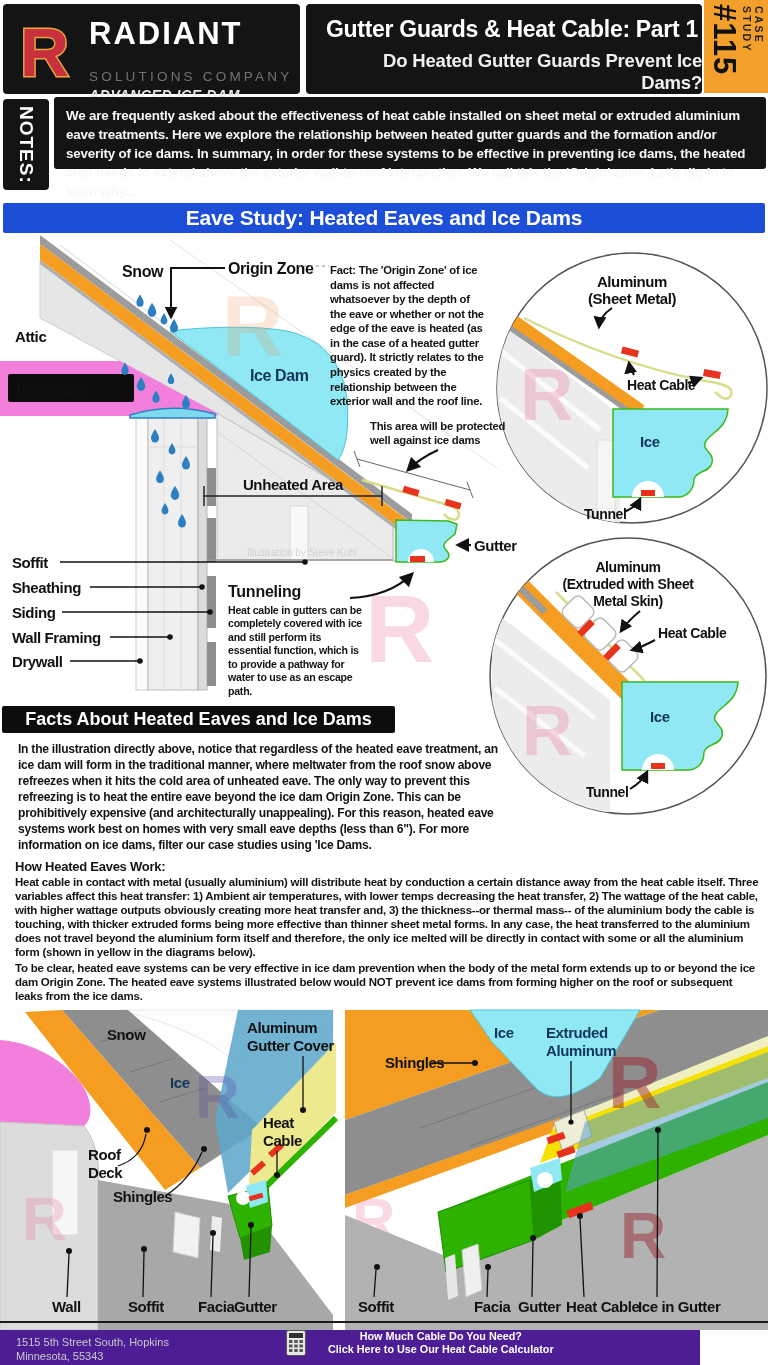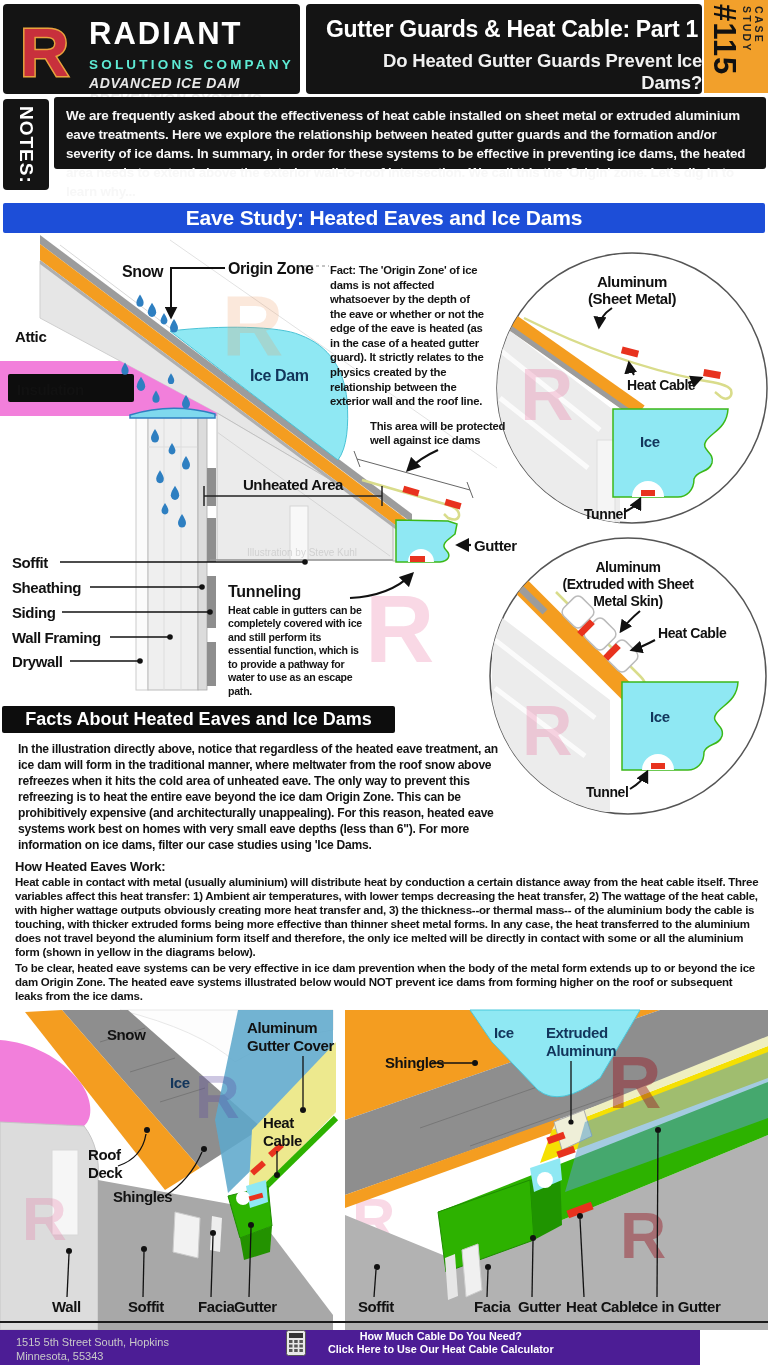--- a/index.html
+++ b/index.html
@@ -4,21 +4,21 @@
 <style>
   html,body{margin:0;padding:0;background:#fff;}
   body{width:768px;height:1365px;position:relative;font-family:"Liberation Sans",sans-serif;overflow:hidden;}
   .abs{position:absolute;}
   .blackbox{background:#141414;color:#fff;border-radius:4px;}
   
   #hdr-left{left:3px;top:4px;width:297px;height:90px;}
   #logo-r{position:absolute;left:14px;top:10px;}
   #brand{position:absolute;left:86px;top:14px;color:#fff;}
   #brand .nm{font-size:31px;font-weight:bold;letter-spacing:2px;line-height:1;}
-  #brand .sc{font-size:13.5px;font-weight:bold;letter-spacing:3.2px;margin-top:8px;color:#5eead4;}
+  #brand .sc{font-size:13.5px;font-weight:normal;letter-spacing:3.2px;margin-top:20px;color:#737373;}
   #brand .tg{font-size:14px;font-weight:bold;letter-spacing:0.6px;margin-top:3px;color:#E8E8E8;font-style:italic;}
   #hdr-mid{left:306px;top:4px;width:396px;height:90px;padding:12px 0 0 20px;box-sizing:border-box;}
   #hdr-mid .t1{font-size:23px;font-weight:bold;letter-spacing:-0.3px;}
   #hdr-mid .t2{font-size:18.5px;font-weight:bold;color:#F0F0F0;margin-top:7px;letter-spacing:-0.2px;text-align:right;}
   #badge{left:704px;top:0;width:64px;height:93px;background:#F2A02B;}
   #badge .num{position:absolute;left:2px;top:4px;writing-mode:vertical-rl;font-size:31px;font-weight:bold;color:#111;letter-spacing:1px;}
   #badge .cs{position:absolute;right:3px;top:6px;writing-mode:vertical-rl;font-size:10.5px;font-weight:bold;color:#222;letter-spacing:2.2px;}
   
   #notes-tab{left:3px;top:99px;width:46px;height:91px;display:flex;align-items:center;justify-content:center;}
   #notes-tab span{writing-mode:vertical-rl;font-size:19px;font-weight:bold;letter-spacing:1px;}

